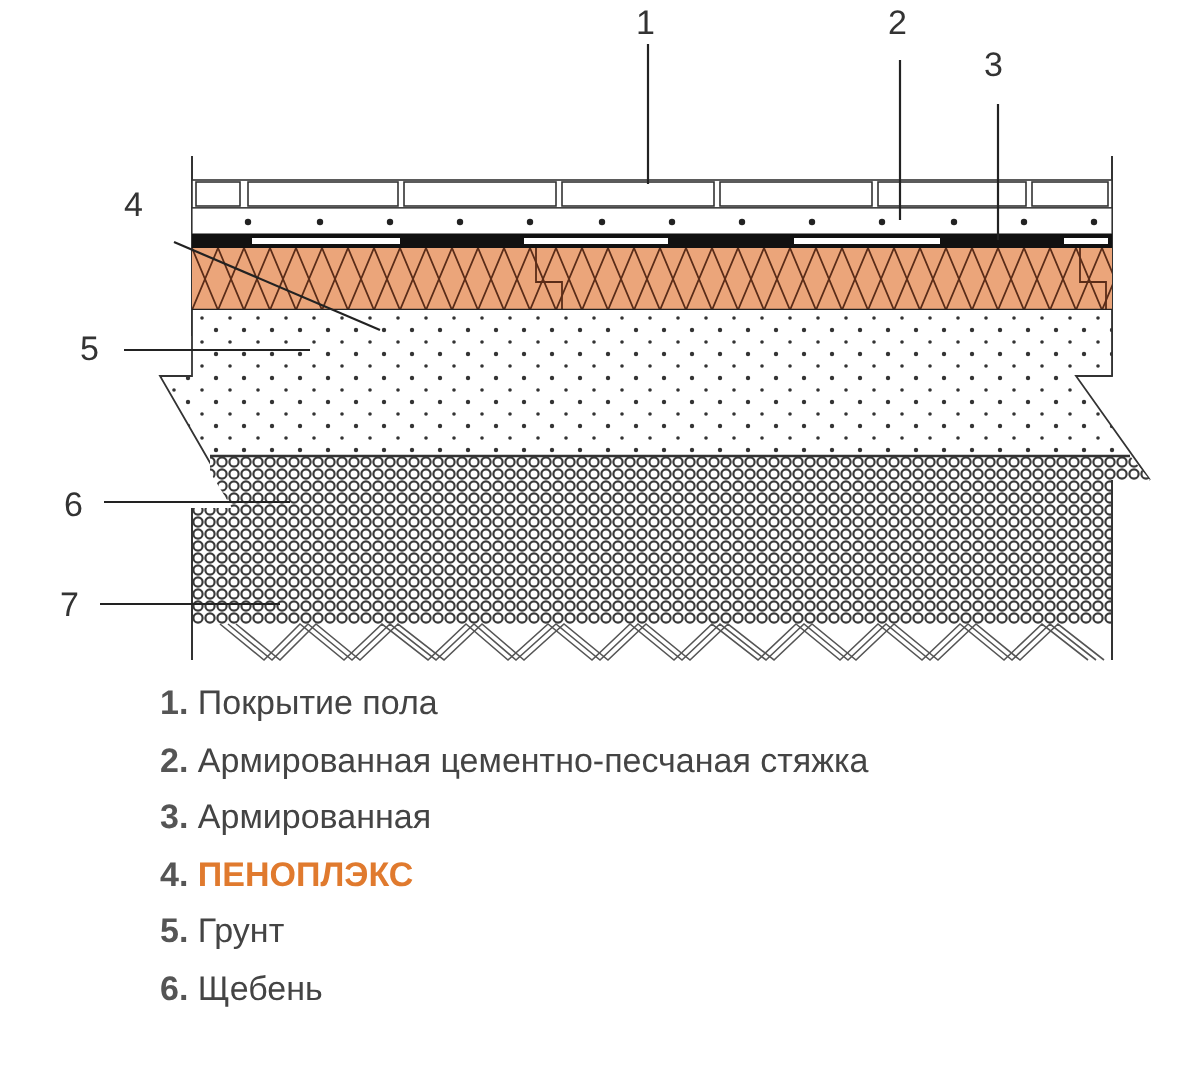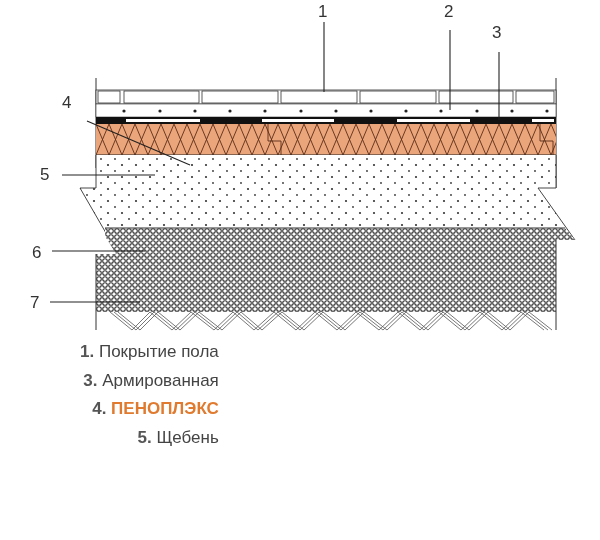--- a/index.html
+++ b/index.html
@@ -1,19 +1,19 @@
 <!DOCTYPE html>
 <html><head>
 <meta charset="utf-8">
 <style>
   html,body{margin:0;padding:0;background:#ffffff;}
   body{width:600px;height:540px;position:relative;overflow:hidden;font-family:"Liberation Sans",sans-serif;}
   #diagram{position:absolute;left:0;top:0;width:600px;height:335px;}
   .callout-num{font-family:"Liberation Sans",sans-serif;font-size:17px;fill:#333333;}
-  #legend{position:absolute;left:80px;top:338px;margin:0;padding:0;list-style:none;text-align:right;}
+  #legend{position:absolute;left:80px;top:338px;margin:0;padding:0;list-style:none;}
   #legend li{font-size:17px;line-height:28.6px;color:#444444;white-space:nowrap;}
   #legend .num{font-weight:bold;color:#555555;}
   #legend li.hl .txt{font-weight:bold;}
 </style>
 </head>
 <body>
 
 <svg id="diagram" width="600" height="335" viewBox="0 0 600 335" xmlns="http://www.w3.org/2000/svg">
   <defs>
     <pattern id="hatch-foam" patternUnits="userSpaceOnUse" width="26" height="31" x="96" y="124">
@@ -116,16 +116,18 @@
   <text class="callout-num" x="444" y="17">2</text>
   <text class="callout-num" x="492" y="38">3</text>
   <text class="callout-num" x="62" y="108">4</text>
   <text class="callout-num" x="40" y="180">5</text>
   <text class="callout-num" x="32" y="258">6</text>
   <text class="callout-num" x="30" y="308">7</text>
 </svg>
 
 <ul id="legend">
   <li><span class="num">1.</span> <span class="txt">Покрытие пола</span></li>
+  <li><span class="num">2.</span> <span class="txt">Армированная цементно-песчаная стяжка</span></li>
   <li><span class="num">3.</span> <span class="txt">Армированная</span></li>
   <li class="hl"><span class="num">4.</span> <span class="txt" style="color:#E07A2E">ПЕНОПЛЭКС</span></li>
-  <li><span class="num">5.</span> <span class="txt">Щебень</span></li>
+  <li><span class="num">5.</span> <span class="txt">Грунт</span></li>
+  <li><span class="num">6.</span> <span class="txt">Щебень</span></li>
 </ul>
 
 </body></html>

